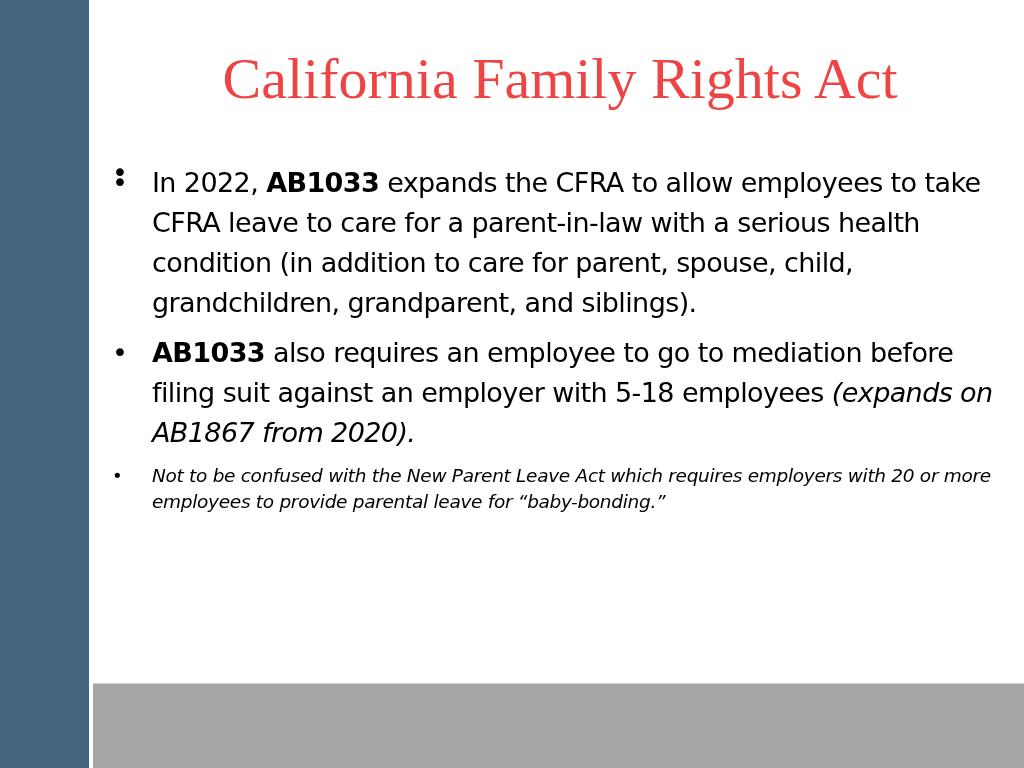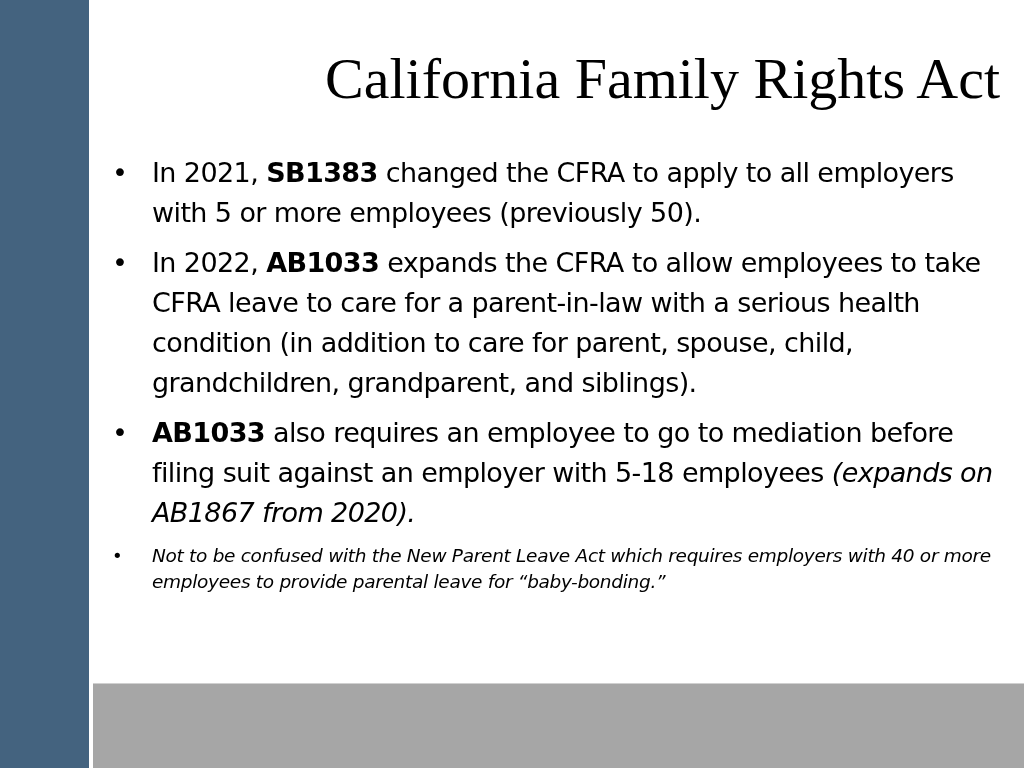--- a/index.html
+++ b/index.html
@@ -1,45 +1,44 @@
 <!DOCTYPE html>
 <html><head>
   <meta charset="utf-8">
   <style>
     html, body { margin:0; padding:0; }
     body { width:1024px; height:768px; position:relative; background:#ffffff; overflow:hidden; font-family:"Liberation Sans","DejaVu Sans",sans-serif; }
     .side-bar { position:absolute; left:0; top:0; width:89px; height:768px; background:#44637f; }
     .footer-bar { position:absolute; left:93px; top:683px; width:931px; height:85px; background:#a6a6a6; border-top:1px solid #d0d0d0; }
-    .title { position:absolute; left:120px; top:44px; width:880px; text-align:right; font-family:"Liberation Serif","DejaVu Serif",serif; font-size:58px; color:#000000; line-height:70px; margin:0; font-weight:normal; }
+    .title { position:absolute; left:120px; top:44px; width:880px; text-align:center; font-family:"Liberation Serif","DejaVu Serif",serif; font-size:58px; color:#ef4444; line-height:70px; margin:0; font-weight:normal; }
     .bullets { position:absolute; left:110px; top:153px; width:900px; margin:0; padding:0; list-style:none; }
     .bullet { position:relative; padding-left:42px; font-family:"DejaVu Sans","Liberation Sans",sans-serif; font-size:27px; line-height:40px; color:#000; letter-spacing:-0.6px; margin-bottom:10px; }
     .bullet .dot { position:absolute; left:2px; top:0; }
     .bullet.small { font-size:18.5px; line-height:26px; letter-spacing:-0.3px; margin-top:0; }
     .bullet.small .dot { font-size:18px; }
     b { font-weight:bold; }
     i { font-style:italic; }
   </style>
 </head>
 <body>
 
 <div class="side-bar"></div>
 <div class="footer-bar"></div>
 
 <h1 class="title">California Family Rights Act</h1>
 
 <ul class="bullets">
   <li class="bullet">
     <span class="dot">•</span>
-    <span><span>In 2021, </span><b>SB1383</b><span> changed the CFRA to apply to all employers with 5 or more employees (previously 50).</span></span>
   </li>
   <li class="bullet">
     <span class="dot">•</span>
     <span><span>In 2022, </span><b>AB1033</b><span> expands the CFRA to allow employees to take CFRA leave to care for a parent-in-law with a serious health condition (in addition to care for parent, spouse, child, grandchildren, grandparent, and siblings).</span></span>
   </li>
   <li class="bullet">
     <span class="dot">•</span>
     <span><b>AB1033</b><span> also requires an employee to go to mediation before filing suit against an employer with 5-18 employees </span><i>(expands on AB1867 from 2020).</i></span>
   </li>
   <li class="bullet small">
     <span class="dot">•</span>
-    <i>Not to be confused with the New Parent Leave Act which requires employers with 40 or more employees to provide parental leave for “baby-bonding.”</i>
+    <i>Not to be confused with the New Parent Leave Act which requires employers with 20 or more employees to provide parental leave for “baby-bonding.”</i>
   </li>
 </ul>
 
 </body></html>

